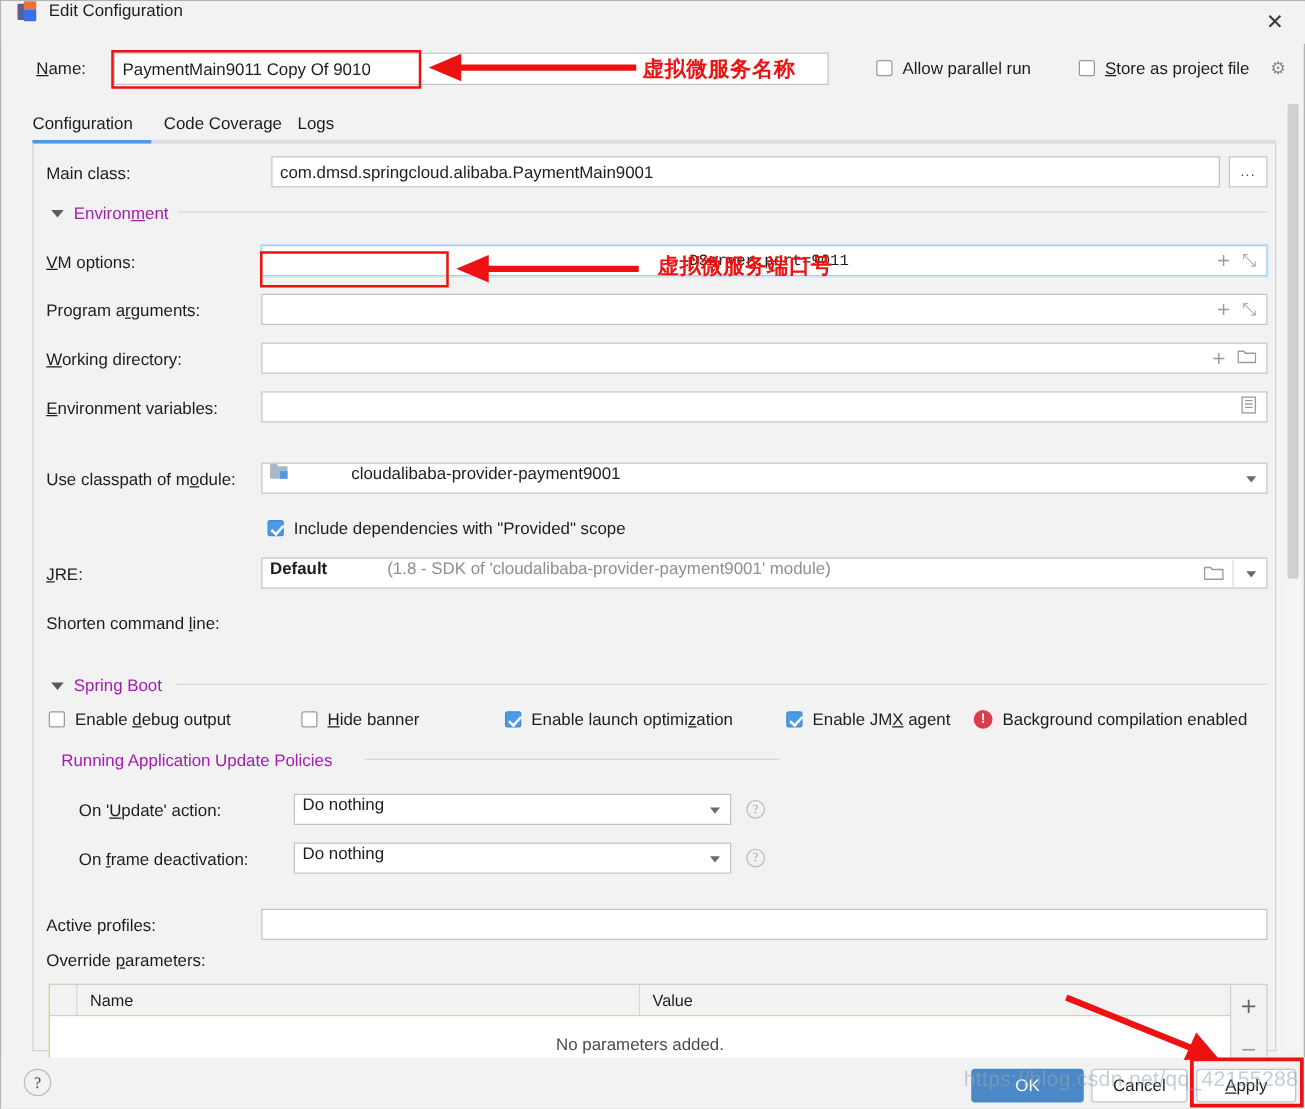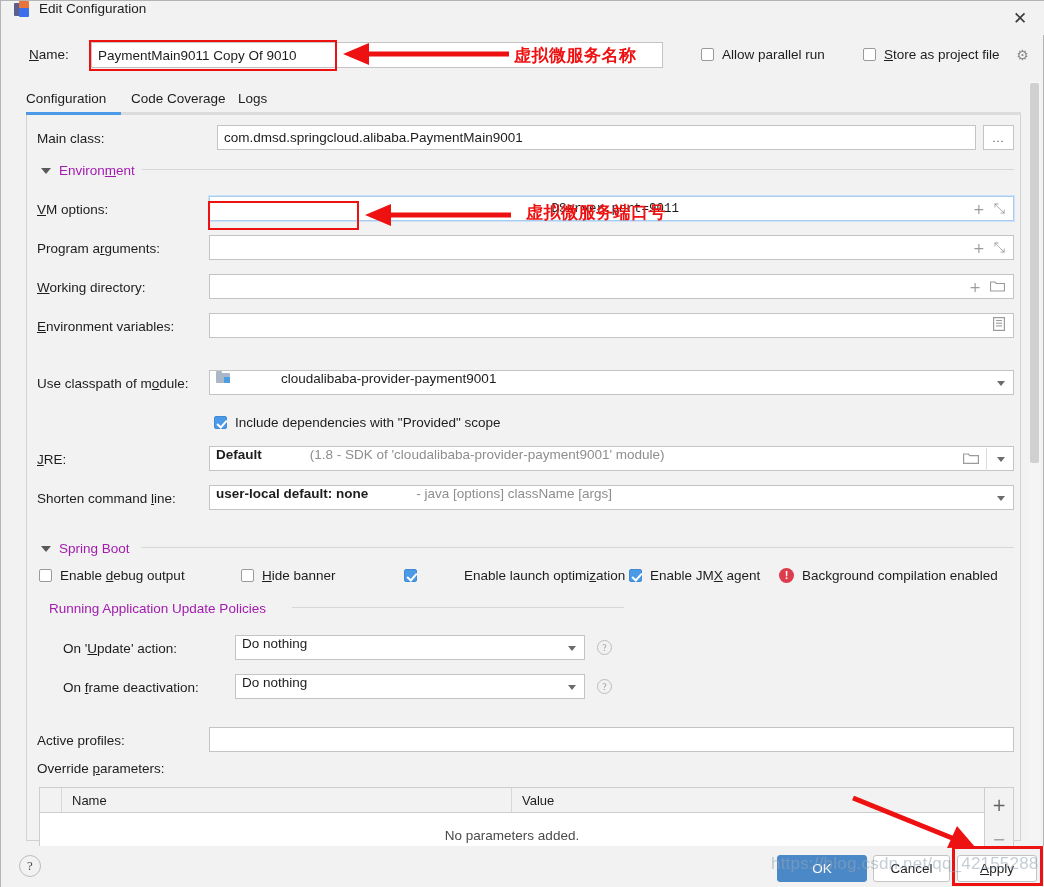--- a/index.html
+++ b/index.html
@@ -375,41 +375,36 @@
       <span style="position:absolute; right:34px; top:5px;">
         <svg width="16" height="13" viewBox="0 0 16 13">
           <path d="M0.6 2 L5.5 2 L6.8 3.6 L15.4 3.6 L15.4 11.4 L0.6 11.4 Z" fill="none" stroke="#9b9b9b" stroke-width="1.2"></path>
         </svg>
       </span>
       <span style="position:absolute; right:26px; top:1px; width:1px; height:23px; background:#dcdcdc;"></span>
       <span class="arrow"></span>
     </div>
 
     <div class="row-label" style="left:10px; top:376px;">Shorten command <u>l</u>ine:</div>
-    <div class="combo" style="left:182px; top:370px; width:805px;">
-      <span class="bold">user-local default: none</span>
-      <span class="sub">- java [options] className [args]</span>
-      <span class="arrow"></span>
-    </div>
 
     <div class="group-head" style="left:14px; top:426px;">
       <span class="tri"></span>
       <span>Sprin<u>g</u> Boot</span>
     </div>
     <div class="group-line" style="left:114px; top:432px; width:873px;"></div>
 
     <div class="cbx" style="position:absolute; left:12px; top:453px;">
       <span class="box"></span>
       <span class="txt">Enable <u>d</u>ebug output</span>
     </div>
     <div class="cbx" style="position:absolute; left:214px; top:453px;">
       <span class="box"></span>
       <span class="txt"><u>H</u>ide banner</span>
     </div>
-    <div class="cbx checked" style="position:absolute; left:377px; top:453px;gap:39px;">
+    <div class="cbx checked" style="position:absolute; left:377px; top:453px;">
       <span class="box"></span>
       <span class="txt">Enable launch optimi<u>z</u>ation</span>
     </div>
     <div class="cbx checked" style="position:absolute; left:602px; top:453px;">
       <span class="box"></span>
       <span class="txt">Enable JM<u>X</u> agent</span>
     </div>
     <div class="warn-icon" style="left:752px; top:453px;">!</div>
     <div class="row-label" style="left:775px; top:453px;">Background compilation enabled</div>
 

